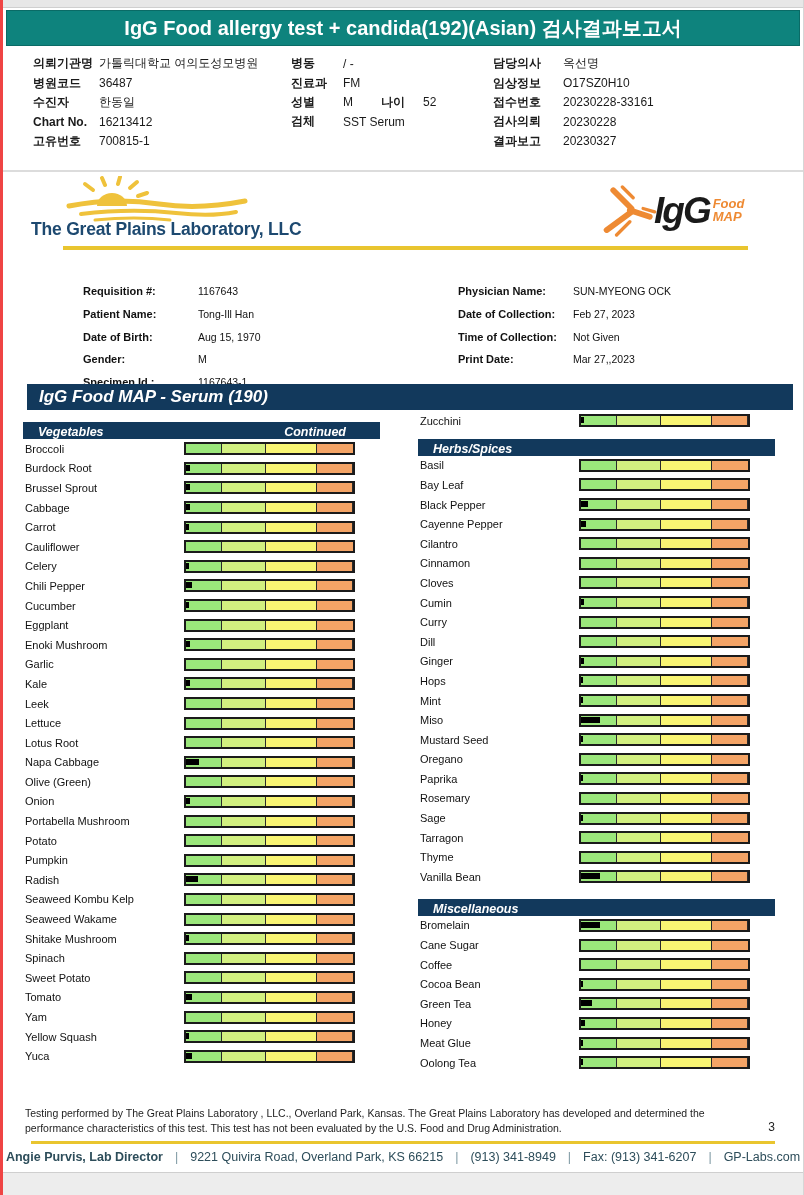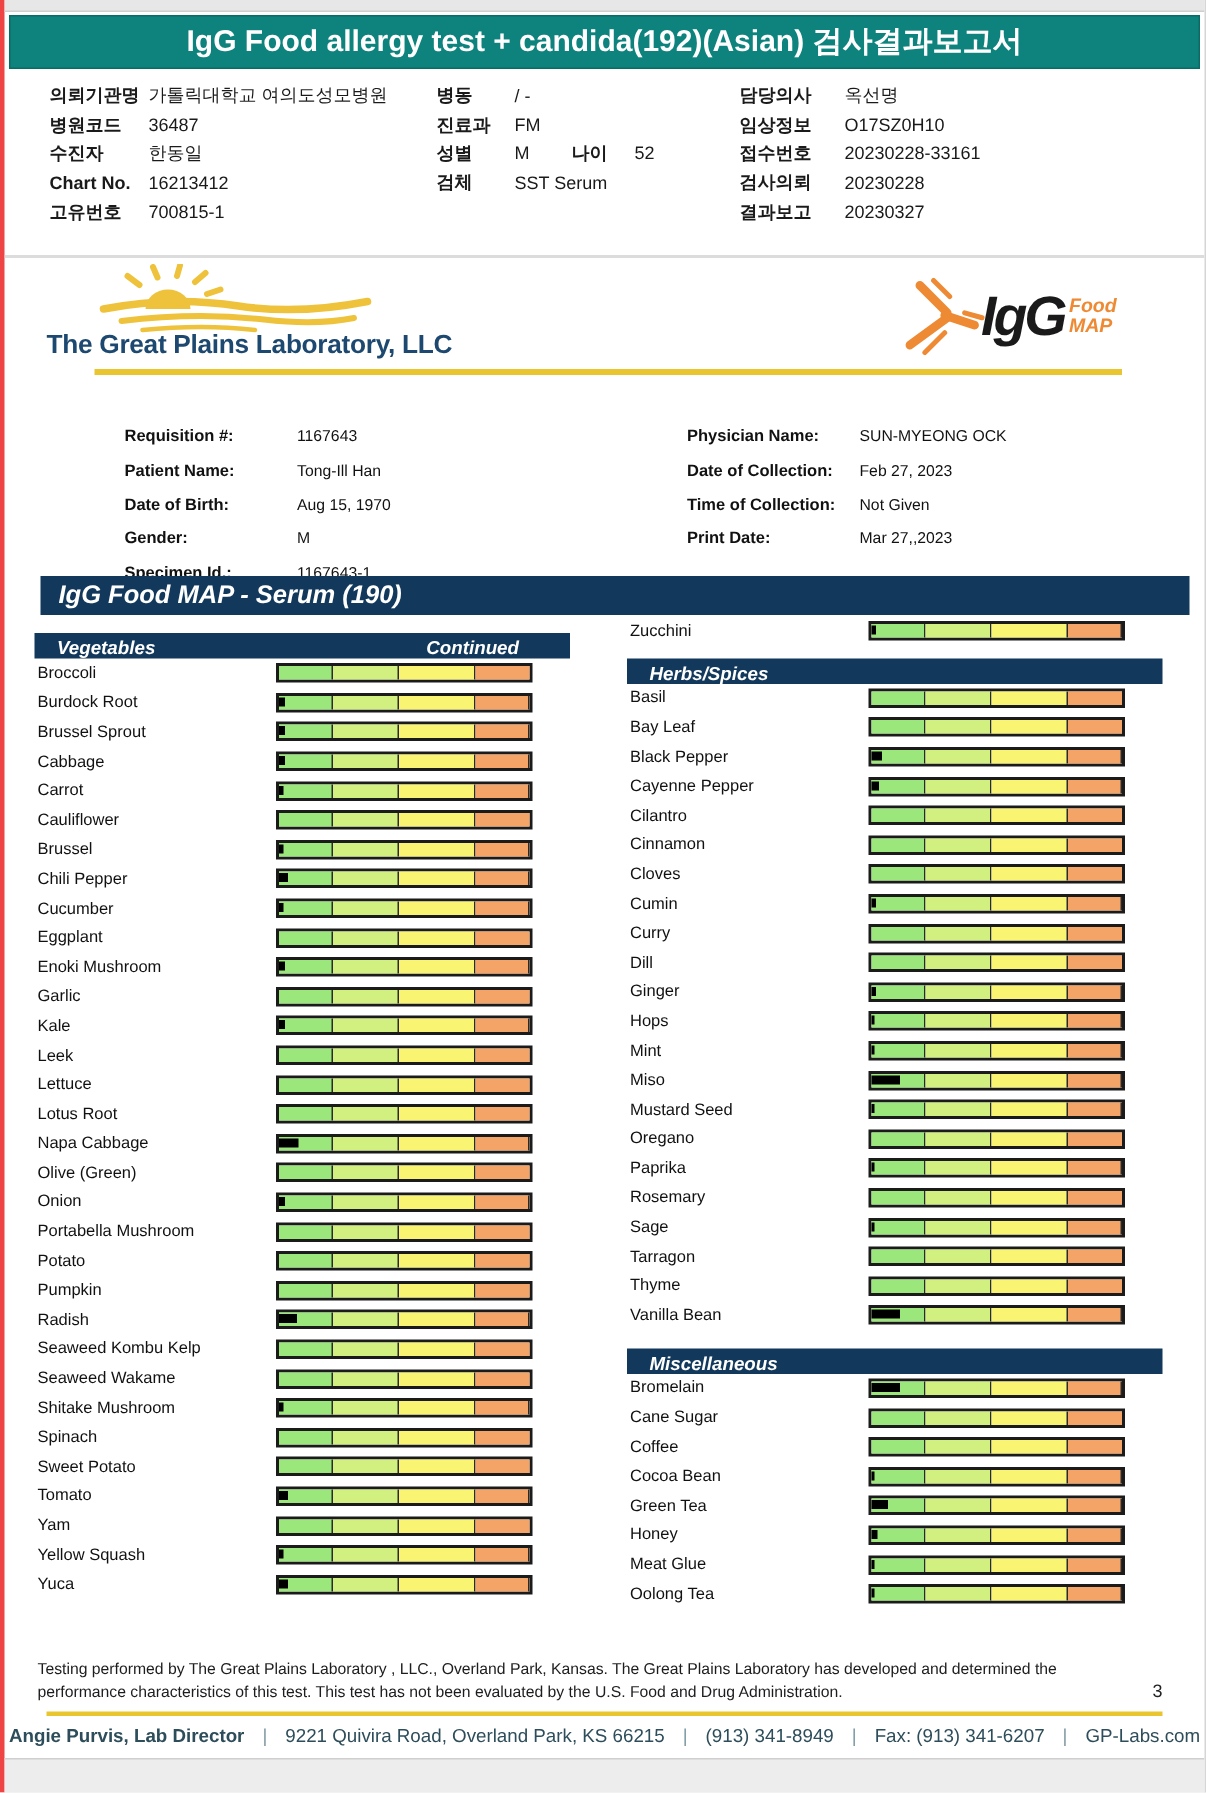--- a/index.html
+++ b/index.html
@@ -304,21 +304,21 @@
           <div class="row">
             <span class="flabel">Cauliflower</span>
             <div class="bar">
               <div class="seg" style="width: 36px; background: rgb(155, 231, 123);"></div>
               <div class="seg" style="width: 44px; background: rgb(210, 240, 128);"></div>
               <div class="seg" style="width: 51px; background: rgb(249, 245, 115);"></div>
               <div class="seg" style="width: 36px; background: rgb(244, 164, 102);"></div>
             </div>
           </div>
           <div class="row">
-            <span class="flabel">Brussel</span>
+            <span class="flabel">Celery</span>
             <div class="bar">
               <div class="seg" style="width: 36px; background: rgb(155, 231, 123);"></div>
               <div class="seg" style="width: 44px; background: rgb(210, 240, 128);"></div>
               <div class="seg" style="width: 51px; background: rgb(249, 245, 115);"></div>
               <div class="seg" style="width: 36px; background: rgb(244, 164, 102);"></div>
               <div class="marker" style="width: 3px;"></div>
             </div>
           </div>
           <div class="row">
             <span class="flabel">Chili Pepper</span>

